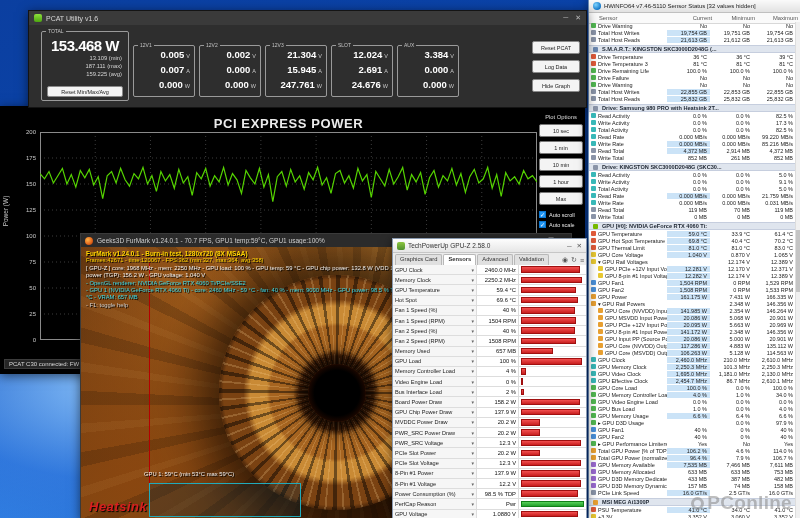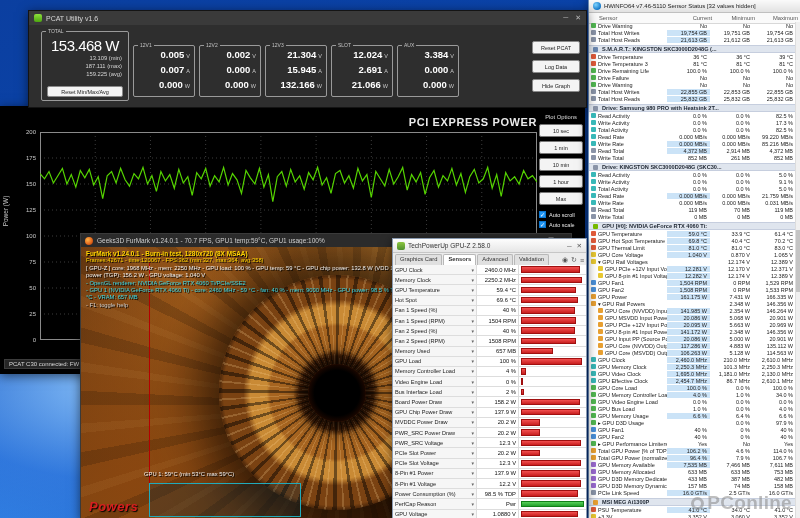--- a/index.html
+++ b/index.html
@@ -17,34 +17,34 @@
 
   
   #pcat{left:28px;top:10px;width:557px;height:96px;background:#2e2e2e;border:1px solid #141414;z-index:3}
   .pcat-titlebar{height:14px;background:#3a3a3a;display:flex;align-items:center;gap:4px;padding:0 5px}
   .pcat-appicon{width:8px;height:8px;border-radius:2px;background:linear-gradient(#8ee03c,#4ca50f)}
   .pcat-title{color:#d8d8d8;font-size:7px}
   .tb-btns{margin-left:auto;display:flex;gap:7px;color:#b8b8b8;font-size:7px;line-height:14px}
   .groupbox{position:absolute;border:1px solid #9a9a9a;border-radius:2px}
   .legend{position:absolute;top:-4px;left:4px;background:#2e2e2e;color:#c4c4c4;font-size:5px;line-height:7px;padding:0 2px;white-space:nowrap}
   #total-box{left:12px;top:20px;width:86px;height:68px}
-  .total-watts{color:#fff;font-size:15px;font-weight:normal;text-align:center;margin-top:5px;letter-spacing:-.5px}
+  .total-watts{color:#fff;font-size:15px;font-weight:bold;text-align:center;margin-top:5px;letter-spacing:-.5px}
   .total-sub{color:#d6d6d6;font-size:5.8px;text-align:right;padding-right:6px;line-height:8px}
   .total-reset{position:absolute;left:5px;right:5px;bottom:3px;height:11px;background:#f4f4f4;border:1px solid #8a8a8a;border-radius:2px;font-size:5.5px;color:#222;padding:0}
   #pcat-channels{position:absolute;left:104px;top:34px;display:flex;gap:4px}
   .pcat-chan{position:relative;width:62px;height:52px;border:1px solid #9a9a9a;border-radius:2px;padding-top:3px;box-sizing:border-box}
   .chan-row{display:flex;justify-content:flex-end;align-items:baseline;padding-right:4px;height:15px}
   .chan-val{color:#fff;font-size:9.5px;font-weight:bold}
   .chan-unit{color:#c8c8c8;font-size:5.5px;margin-left:2px}
   #pcat-side-buttons{position:absolute;right:6px;top:30px;display:flex;flex-direction:column;gap:6px}
   .pcat-btn{width:48px;height:13px;background:#f4f4f4;border:1px solid #8a8a8a;border-radius:2px;font-size:5.5px;color:#222;padding:0}
 
   
   #graphwin{left:0;top:106px;width:585px;height:268px;background:#000;z-index:1}
-  .graph-title{position:absolute;left:40px;top:10px;width:497px;text-align:right;color:#ececec;font-size:11px;font-weight:bold;letter-spacing:.6px}
+  .graph-title{position:absolute;left:40px;top:10px;width:497px;text-align:center;color:#ececec;font-size:13px;font-weight:bold;letter-spacing:.6px}
   #plot-svg{position:absolute;left:40px;top:26px;width:497px;height:208px}
   .ytick{position:absolute;left:16px;width:20px;text-align:right;color:#c8c8c8;font-size:6px}
   .ylabel{position:absolute;left:2px;top:150px;width:90px;text-align:center;color:#c8c8c8;font-size:6.5px;transform:rotate(-90deg);transform-origin:left top}
   #plotopts{position:absolute;right:2px;top:8px;width:44px;display:flex;flex-direction:column;gap:4px}
   .po-label{color:#e0e0e0;font-size:5.8px;text-align:center}
   .po-btn{height:13px;background:#f4f4f4;border:1px solid #777;border-radius:2px;font-size:5.5px;color:#222;padding:0}
   .po-check{display:flex;align-items:center;gap:3px;color:#ececec;font-size:5.5px}
   .cbox{width:7px;height:7px;background:#2196f3;border:1px solid #0b76d0;color:#fff;font-size:6px;line-height:7px;text-align:center;box-sizing:border-box}
   #graph-status{position:absolute;left:4px;bottom:5px;background:#262626;color:#d8d8d8;font-size:6px;padding:1px 4px;border:1px solid #3c3c3c}
 
@@ -236,36 +236,36 @@
           <span class="legend">12V3</span>
           <div class="chan-row">
             <span class="chan-val">21.304</span>
             <span class="chan-unit">V</span>
           </div>
           <div class="chan-row">
             <span class="chan-val">15.945</span>
             <span class="chan-unit">A</span>
           </div>
           <div class="chan-row">
-            <span class="chan-val">132.166</span>
+            <span class="chan-val">247.761</span>
             <span class="chan-unit">W</span>
           </div>
         </div>
         <div class="pcat-chan">
           <span class="legend">SLOT</span>
           <div class="chan-row">
             <span class="chan-val">12.024</span>
             <span class="chan-unit">V</span>
           </div>
           <div class="chan-row">
             <span class="chan-val">2.691</span>
             <span class="chan-unit">A</span>
           </div>
           <div class="chan-row">
-            <span class="chan-val">21.066</span>
+            <span class="chan-val">24.676</span>
             <span class="chan-unit">W</span>
           </div>
         </div>
         <div class="pcat-chan">
           <span class="legend">AUX</span>
           <div class="chan-row">
             <span class="chan-val">3.384</span>
             <span class="chan-unit">V</span>
           </div>
           <div class="chan-row">
@@ -305,21 +305,21 @@
       <div id="furmark-overlay">
           <div class="fm-line bold" style="color: rgb(255, 212, 0);">FurMark v1.24.0.1 - Burn-in test, 1280x720 (8X MSAA)</div>
           <div class="fm-line" style="color: rgb(255, 212, 0);">Frames:42671 - time:120067 - FPS:362 (min:327, max:364, avg:358)</div>
           <div class="fm-line" style="color: rgb(240, 240, 240);">[ GPU-Z ] core: 1968 MHz - mem: 2250 MHz - GPU load: 100 % - GPU temp: 59 °C - GPU chip power: 132.8 W (VDD 1.050 V) - Board power (TGP): 156.2 W - GPU voltage: 1.040 V</div>
           <div class="fm-line" style="color: rgb(53, 213, 229);">- OpenGL renderer: NVIDIA GeForce RTX 4060 Ti/PCIe/SSE2</div>
           <div class="fm-line" style="color: rgb(53, 213, 229);">- GPU 1 (NVIDIA GeForce RTX 4060 Ti) - core: 2460 MHz - 59 °C - fan: 40 % - mem: 9000 MHz - GPU power: 98.5 % TDP - hot spot: 69.8 °C - VRAM: 657 MB</div>
           <div class="fm-line" style="color: rgb(204, 204, 204);">- F1: toggle help</div>
         </div>
       <div class="fm-templabel">GPU 1: 59°C (min 53°C max 59°C)</div>
       <div class="fm-tealbox"></div>
-      <div class="fm-logo">Powers</div>
+      <div class="fm-logo">Heatsink</div>
     </div>
   </div>
 
   <div class="win" id="gpuz">
     <div class="gz-titlebar">
       <span class="gz-appicon"></span>
       <span class="gz-title">TechPowerUp GPU-Z 2.58.0</span>
       <span class="gz-ctl">
         <span>─</span>
         <span>✕</span>

